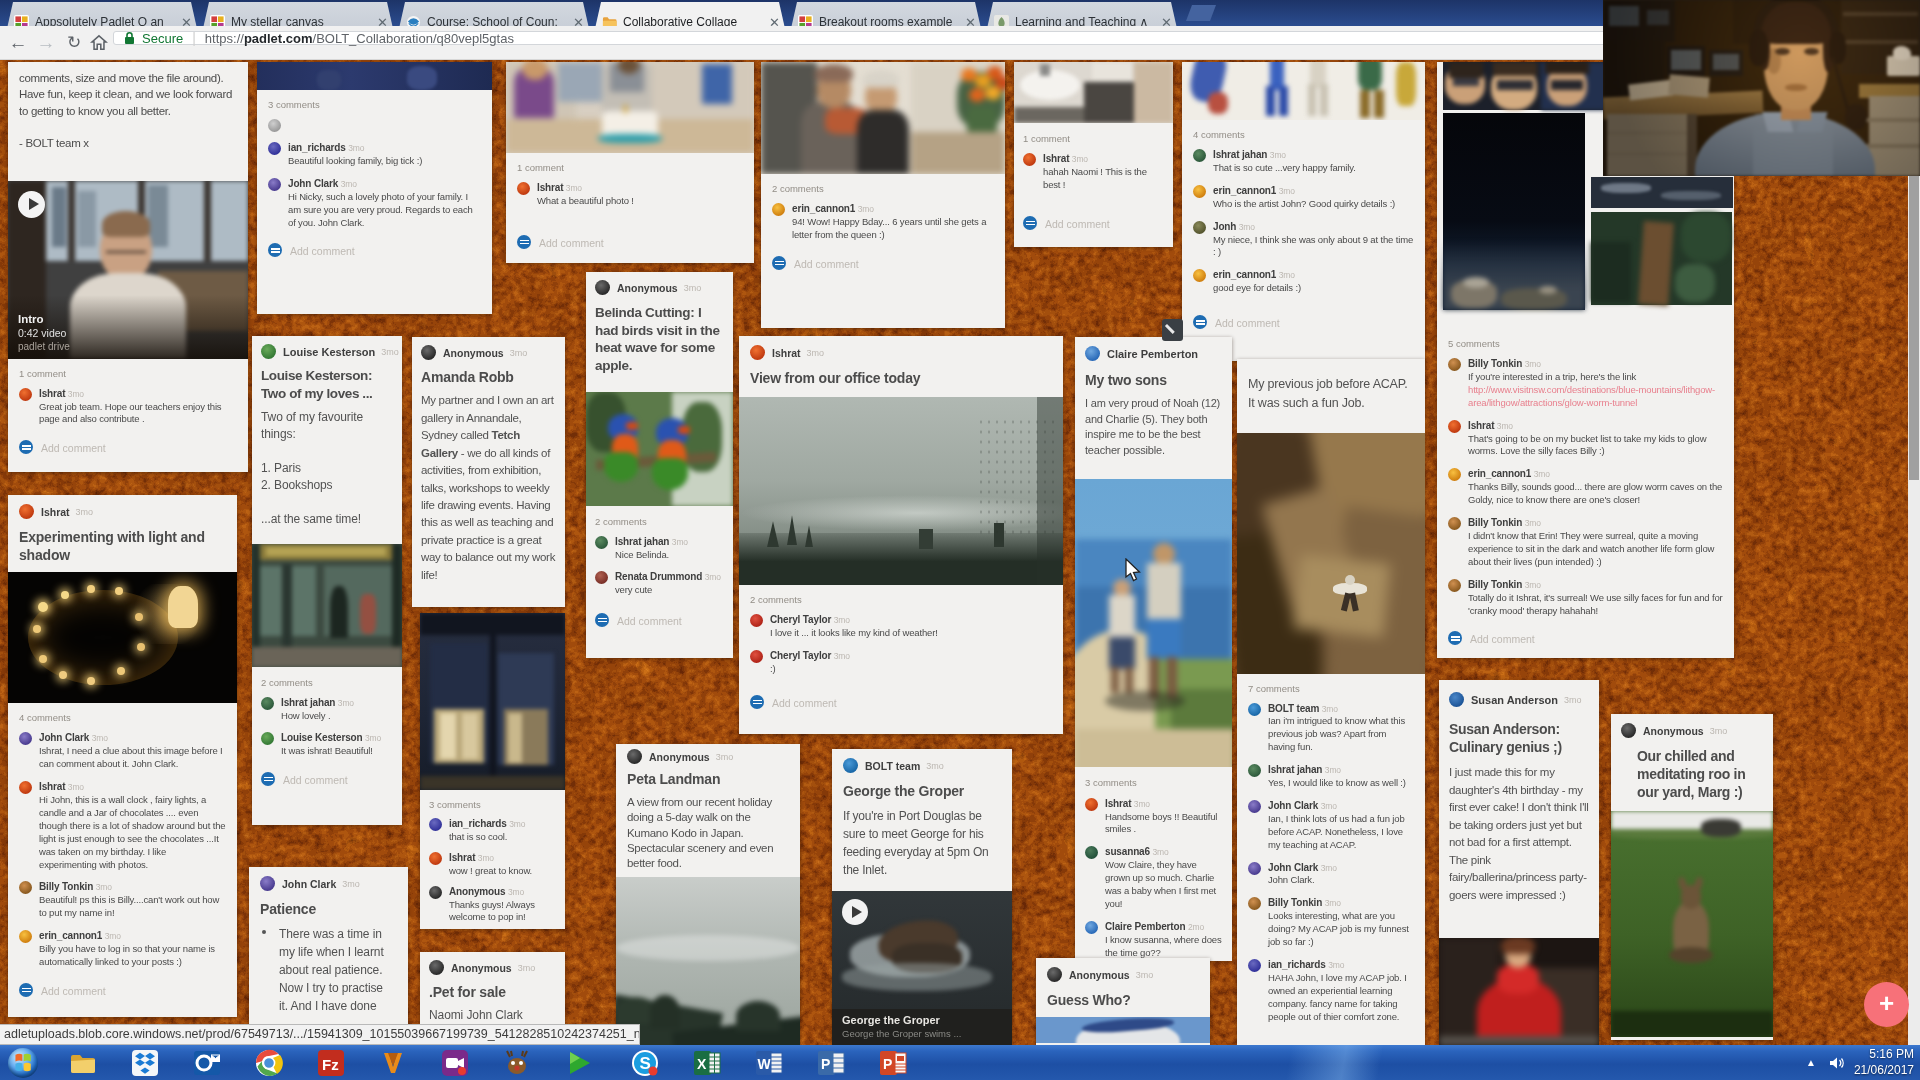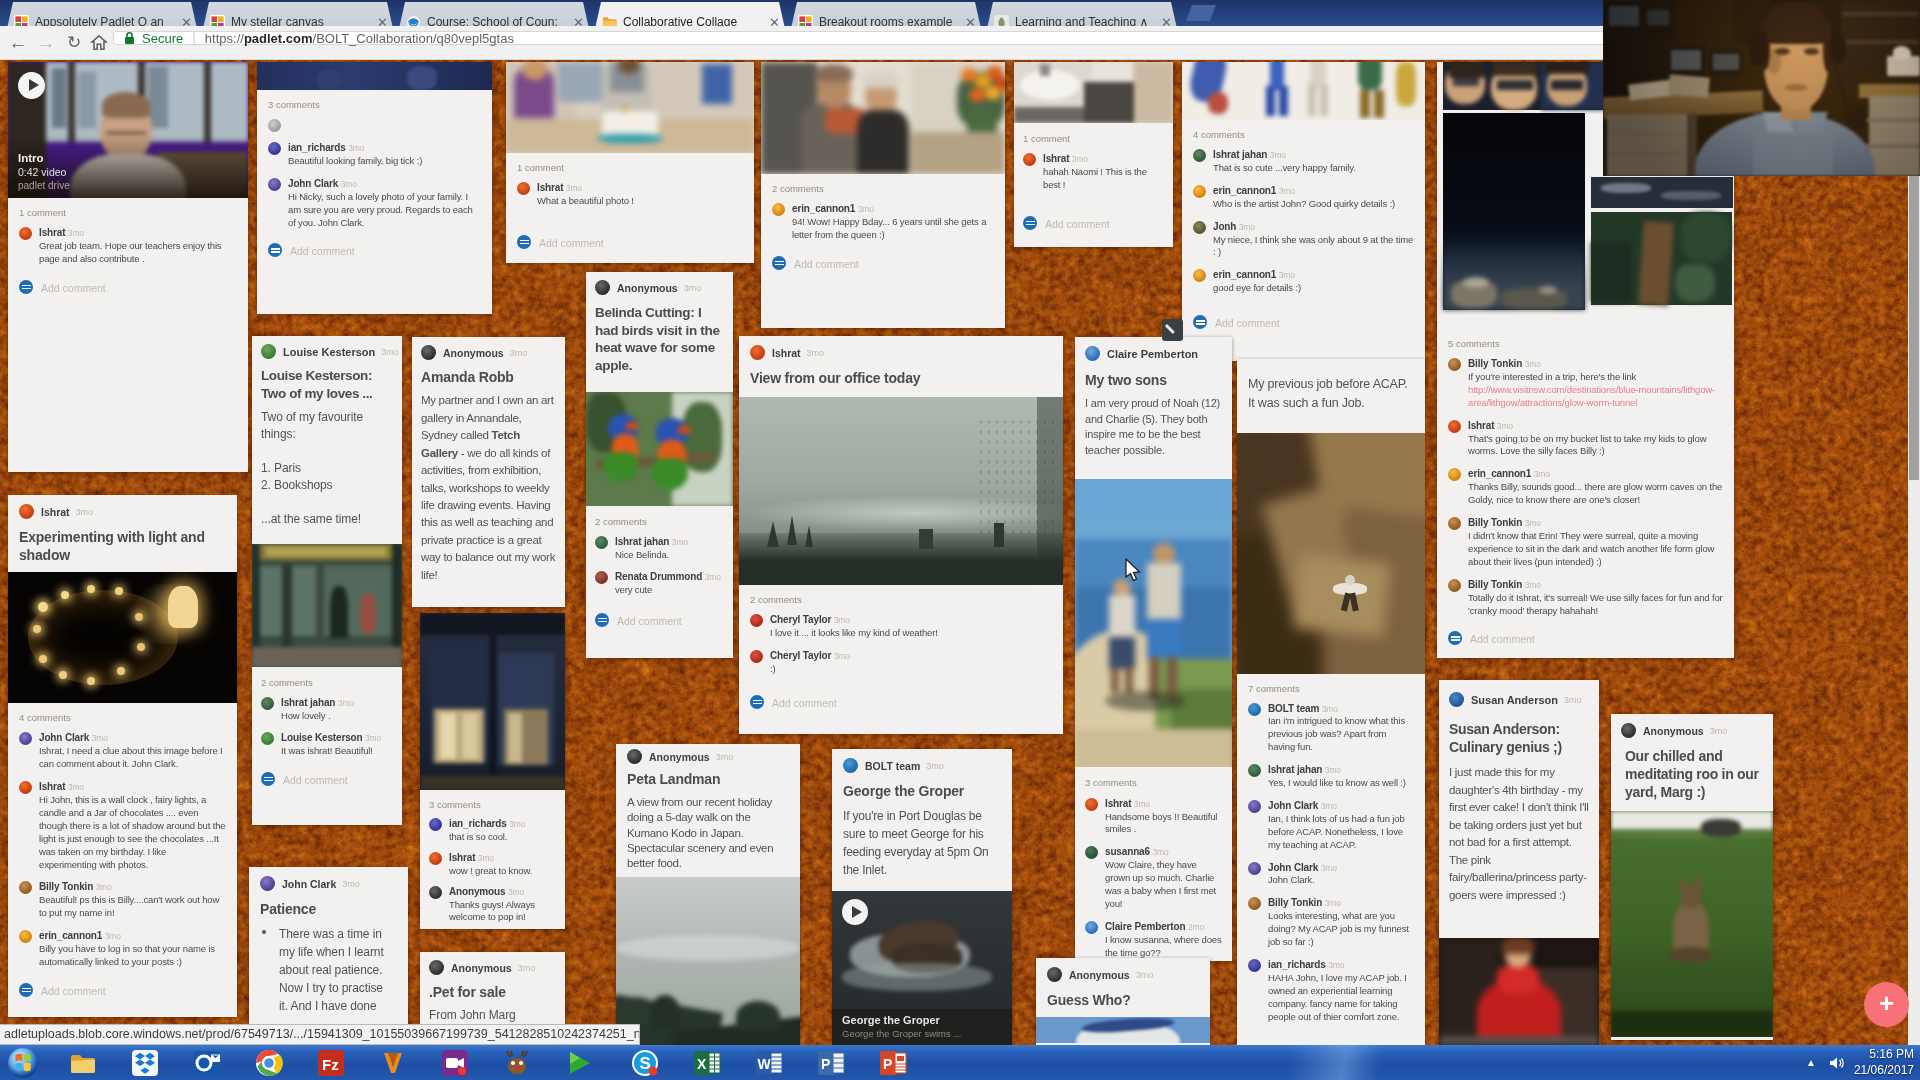--- a/index.html
+++ b/index.html
@@ -94,21 +94,22 @@
             <feFuncB type="discrete" tableValues="0.02 0.03 0.05 0.08"></feFuncB>
           </feComponentTransfer>
         </filter>
       </defs>
       <rect width="1920" height="985" filter="url(#ck)"></rect>
       <rect width="1920" height="985" filter="url(#ck2)" opacity="0.34"></rect>
     </svg>
     <div id="cards">
 
     <div class="card" style="left:8px;top:2px;width:240px;height:410px">
-      <div class="ph" style="height:136px;background:#4c1d95">
+      <div class="bodytx" style="padding:8px 11px 29px;font-size:11.5px;line-height:1.42;letter-spacing:-.3px;color:#4c4c4c">comments, size and move the file around). Have fun, keep it clean, and we look forward to getting to know you all better.<br><br>- BOLT team x</div>
+      <div class="ph" style="height:178px;background:#404040">
         <div style="position:absolute;inset:0;filter:blur(2px)">
               <div style="position:absolute;left:38px;top:0;width:202px;height:80px;background:#aebbc5"></div>
         <div style="position:absolute;left:60px;top:0;width:7px;height:80px;background:#3a3430"></div>
         <div style="position:absolute;left:130px;top:0;width:7px;height:80px;background:#3a3430"></div>
         <div style="position:absolute;left:196px;top:0;width:7px;height:80px;background:#3a3430"></div>
         <div style="position:absolute;left:44px;top:6px;width:14px;height:60px;background:#6a7a88"></div>
         <div style="position:absolute;left:70px;top:10px;width:18px;height:56px;background:#8a99a5"></div>
         <div style="position:absolute;left:140px;top:4px;width:20px;height:62px;background:#7a8a96"></div>
         <div style="position:absolute;left:0;top:0;width:38px;height:178px;background:#2e2620"></div>
         <div style="position:absolute;left:150px;top:90px;width:90px;height:60px;background:#6e5b45"></div>
@@ -284,21 +285,21 @@
       <div class="addc" style="padding:10px 9px 8px"></div>
     </div>
 
     <div class="card" style="left:420px;top:892px;width:145px;height:93px">
       <div class="hdr" style="padding:8px 9px 0">
             <span class="av av-anon"></span>
             <span class="nm">Anonymous</span>
             <span class="ago">3mo</span>
           </div>
       <div class="title" style="padding:8px 9px 0">.Pet for sale</div>
-      <div class="bodytx" style="padding:5px 9px 6px">From John Marg</div>
+      <div class="bodytx" style="padding:5px 9px 6px">Naomi John Clark</div>
     </div>
 
     <div class="card" style="left:506px;top:2px;width:248px;height:201px">
       <div class="ph" style="height:91px;background:#d8cfc2">
         <div style="position:absolute;inset:0;filter:blur(3px)">
               <div style="position:absolute;left:0;top:0;width:70px;height:91px;background:#cfc5b5"></div>
         <div style="position:absolute;left:8px;top:6px;width:40px;height:50px;background:#7a4a8a;border-radius:30% 30% 0 0"></div>
         <div style="position:absolute;left:16px;top:-4px;width:26px;height:22px;background:#c9996a;border-radius:50%"></div>
         <div style="position:absolute;left:52px;top:0px;width:44px;height:40px;background:#9aa7b5"></div>
         <div style="position:absolute;left:96px;top:2px;width:50px;height:52px;background:#c3beb5"></div>
@@ -717,21 +718,21 @@
             </div>
       </div>
     </div>
 
     <div class="card" style="left:1611px;top:654px;width:162px;height:326px">
       <div class="hdr" style="padding:9px 10px 0">
             <span class="av av-anon"></span>
             <span class="nm">Anonymous</span>
             <span class="ago">3mo</span>
           </div>
-      <div class="title" style="padding:9px 14px 0;letter-spacing:-.3px">Our chilled and meditating roo in our yard, Marg :)</div>
+      <div class="title" style="padding:9px 26px 0;letter-spacing:-.3px">Our chilled and meditating roo in our yard, Marg :)</div>
       <div class="ph" style="height:226px;background:linear-gradient(#4a7230 0%,#3e6226 55%,#2a4518 100%);margin-top:9px">
         <div style="position:absolute;inset:0;filter:blur(2px)">
               <div style="position:absolute;left:0;top:0;width:100%;height:22px;background:#e9e9e6"></div>
         <div style="position:absolute;left:0;top:18px;width:100%;height:10px;background:#5a7a3c;border-radius:0 0 40% 40%"></div>
         <div style="position:absolute;left:90px;top:8px;width:40px;height:18px;background:#3a3a34;border-radius:40%"></div>
         <div style="position:absolute;left:62px;top:90px;width:36px;height:60px;background:#7a6244;border-radius:45% 45% 35% 35%"></div>
         <div style="position:absolute;left:70px;top:74px;width:20px;height:24px;background:#6b5438;border-radius:45%"></div>
         <div style="position:absolute;left:68px;top:66px;width:7px;height:14px;background:#6b5438;border-radius:40%;transform:rotate(-14deg)"></div>
         <div style="position:absolute;left:84px;top:66px;width:7px;height:14px;background:#6b5438;border-radius:40%;transform:rotate(14deg)"></div>
         <div style="position:absolute;left:58px;top:136px;width:44px;height:16px;background:#55432c;border-radius:50%"></div>

